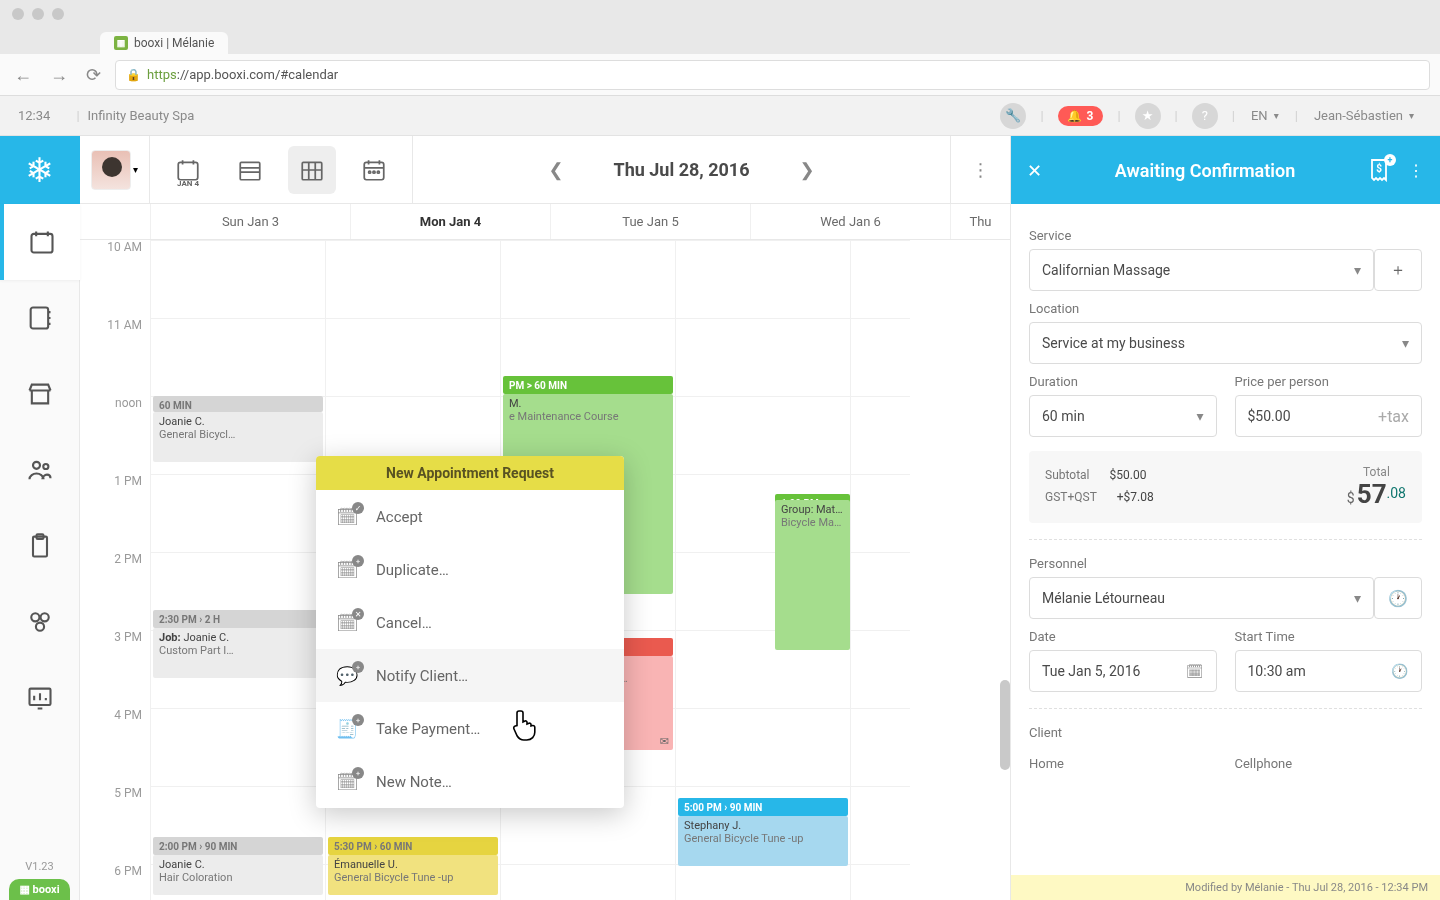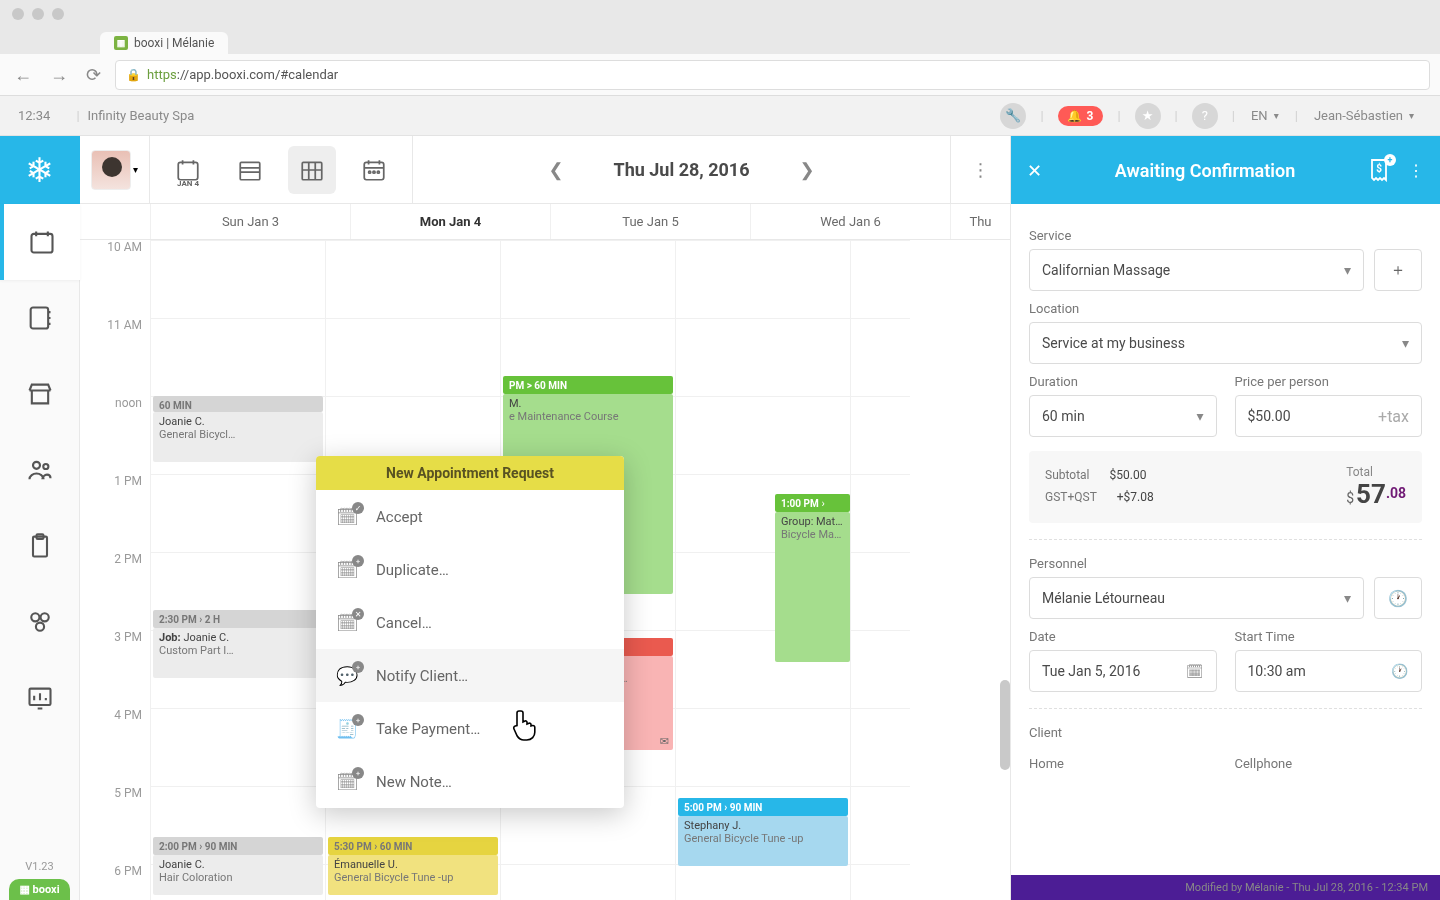--- a/index.html
+++ b/index.html
@@ -96,37 +96,37 @@
 
 .panel { width:430px; background:#fff; border-left:1px solid #e8e8e8; display:flex; flex-direction:column; }
 .panel-head { background:#27b7e8; color:#fff; height:68px; display:flex; align-items:center; padding:0 16px; gap:18px; }
 .panel-head .close { font-size:18px; cursor:pointer; }
 .panel-head .title { flex:1; text-align:center; font-size:18px; font-weight:600; }
 .panel-head .receipt-btn { cursor:pointer; display:flex;align-items:center; position:relative; }
 .panel-head .receipt-btn .plus { position:absolute;top:-4px;right:-6px;background:#fff;color:#27b7e8;border-radius:50%;width:12px;height:12px;font-size:9px;display:flex;align-items:center;justify-content:center;font-weight:bold; }
 .panel-head .more { cursor:pointer; font-size:16px; }
 .panel-body { padding:14px 18px 0; overflow-y:auto; flex:1; font-size:13px; color:#4a4a4a; }
 .fld-label { color:#777; font-size:13px; margin:10px 0 6px; }
-.input-row { display:flex; gap:10px; }
+.input-row { display:flex; }
 .input { flex:1; height:42px; border:1px solid #dcdcdc; border-radius:4px; background:#fff; display:flex; align-items:center; padding:0 12px; font-size:14px; justify-content:space-between; cursor:pointer; }
 .input .ic { color:#888; font-size:14px; }
 .icon-sq { width:48px; height:42px; border:1px solid #dcdcdc; border-radius:4px; display:flex;align-items:center;justify-content:center; color:#666; cursor:pointer; font-size:16px; }
 .two-col { display:flex; gap:18px; }
 .two-col > div { flex:1; }
 .suffix { color:#aaa; font-size:16px; }
 .totals-box { background:#f7f7f7; border-radius:4px; padding:14px 16px; margin-top:14px; display:flex; justify-content:space-between; align-items:center; }
 .totals-left { font-size:12px; color:#777; line-height:1.8; }
 .totals-left .val { color:#444; margin-left:20px; }
-.totals-right { text-align:left;margin-left:32px; }
+.totals-right { text-align:center;margin-left:32px; }
 .totals-right .lbl { color:#888; font-size:12px; }
 .totals-right .big { font-size:26px; font-weight:bold; color:#444; }
-.totals-right .cents { font-size:14px; vertical-align:super; font-weight:bold; color:#701a75; }
+.totals-right .cents { font-size:14px; vertical-align:super; font-weight:normal; color:#0f766e; }
 .totals-right .cur { font-size:14px; color:#666; margin-right:2px; }
 .panel-sep { border:none; border-top:1px dashed #e0e0e0; margin:16px 0; }
-.panel-footer { background:#4c1d95; font-size:11px; color:#888; text-align:right; padding:6px 12px; }
+.panel-footer { background:#fef9c3; font-size:11px; color:#888; text-align:right; padding:6px 12px; }
 .scroll-thumb { position:absolute; right:0; top:440px; width:10px; height:90px; background:#c9c9c9; border-radius:5px; }
 
 .jan4-badge { position:absolute; bottom:6px; font-size:8px; color:#666; font-weight:bold; }
 svg { display:block; }
 </style>
 </head>
 <body>
 
 <div class="browser-chrome">
   <div class="window-controls">
@@ -330,21 +330,21 @@
               </div>
             <div class="ev ev-red-bt" style="top:398px;height:18px"><span class="meta" style="color:#fff">M &gt; 90 MIN</span></div>
             <div class="ev ev-red" style="top:416px;height:94px">
                 <div class="who">Gmail</div>
                 <div class="what">o kids after school and…</div>
                 <span style="position:absolute;bottom:2px;right:4px;color:#666">✉</span>
               </div>
           </div>
           <div class="day-col day3">
             <div class="ev ev-green-bt" style="left:auto;right:0;width:75px;top:254px;height:18px"><span class="meta" style="color:#fff">1:00 PM</span> ›</div>
-            <div class="ev ev-green" style="left:auto;right:0;width:75px;top:272px;height:150px">
+            <div class="ev ev-green" style="left:auto;right:0;width:75px;top:260px;height:150px">
                 <div class="who">Group: Mat…</div>
                 <div class="what">Bicycle Ma…</div>
               </div>
             <div class="ev ev-blue-bt" style="top:558px;height:18px"><span class="meta" style="color:#fff"><span>5:00 PM</span> › <span>90 MIN</span></span></div>
             <div class="ev ev-blue" style="top:576px;height:50px">
                 <div class="who">Stephany J.</div>
                 <div class="what">General Bicycle Tune -up</div>
               </div>
           </div>
           <div class="day-col day4"></div>

